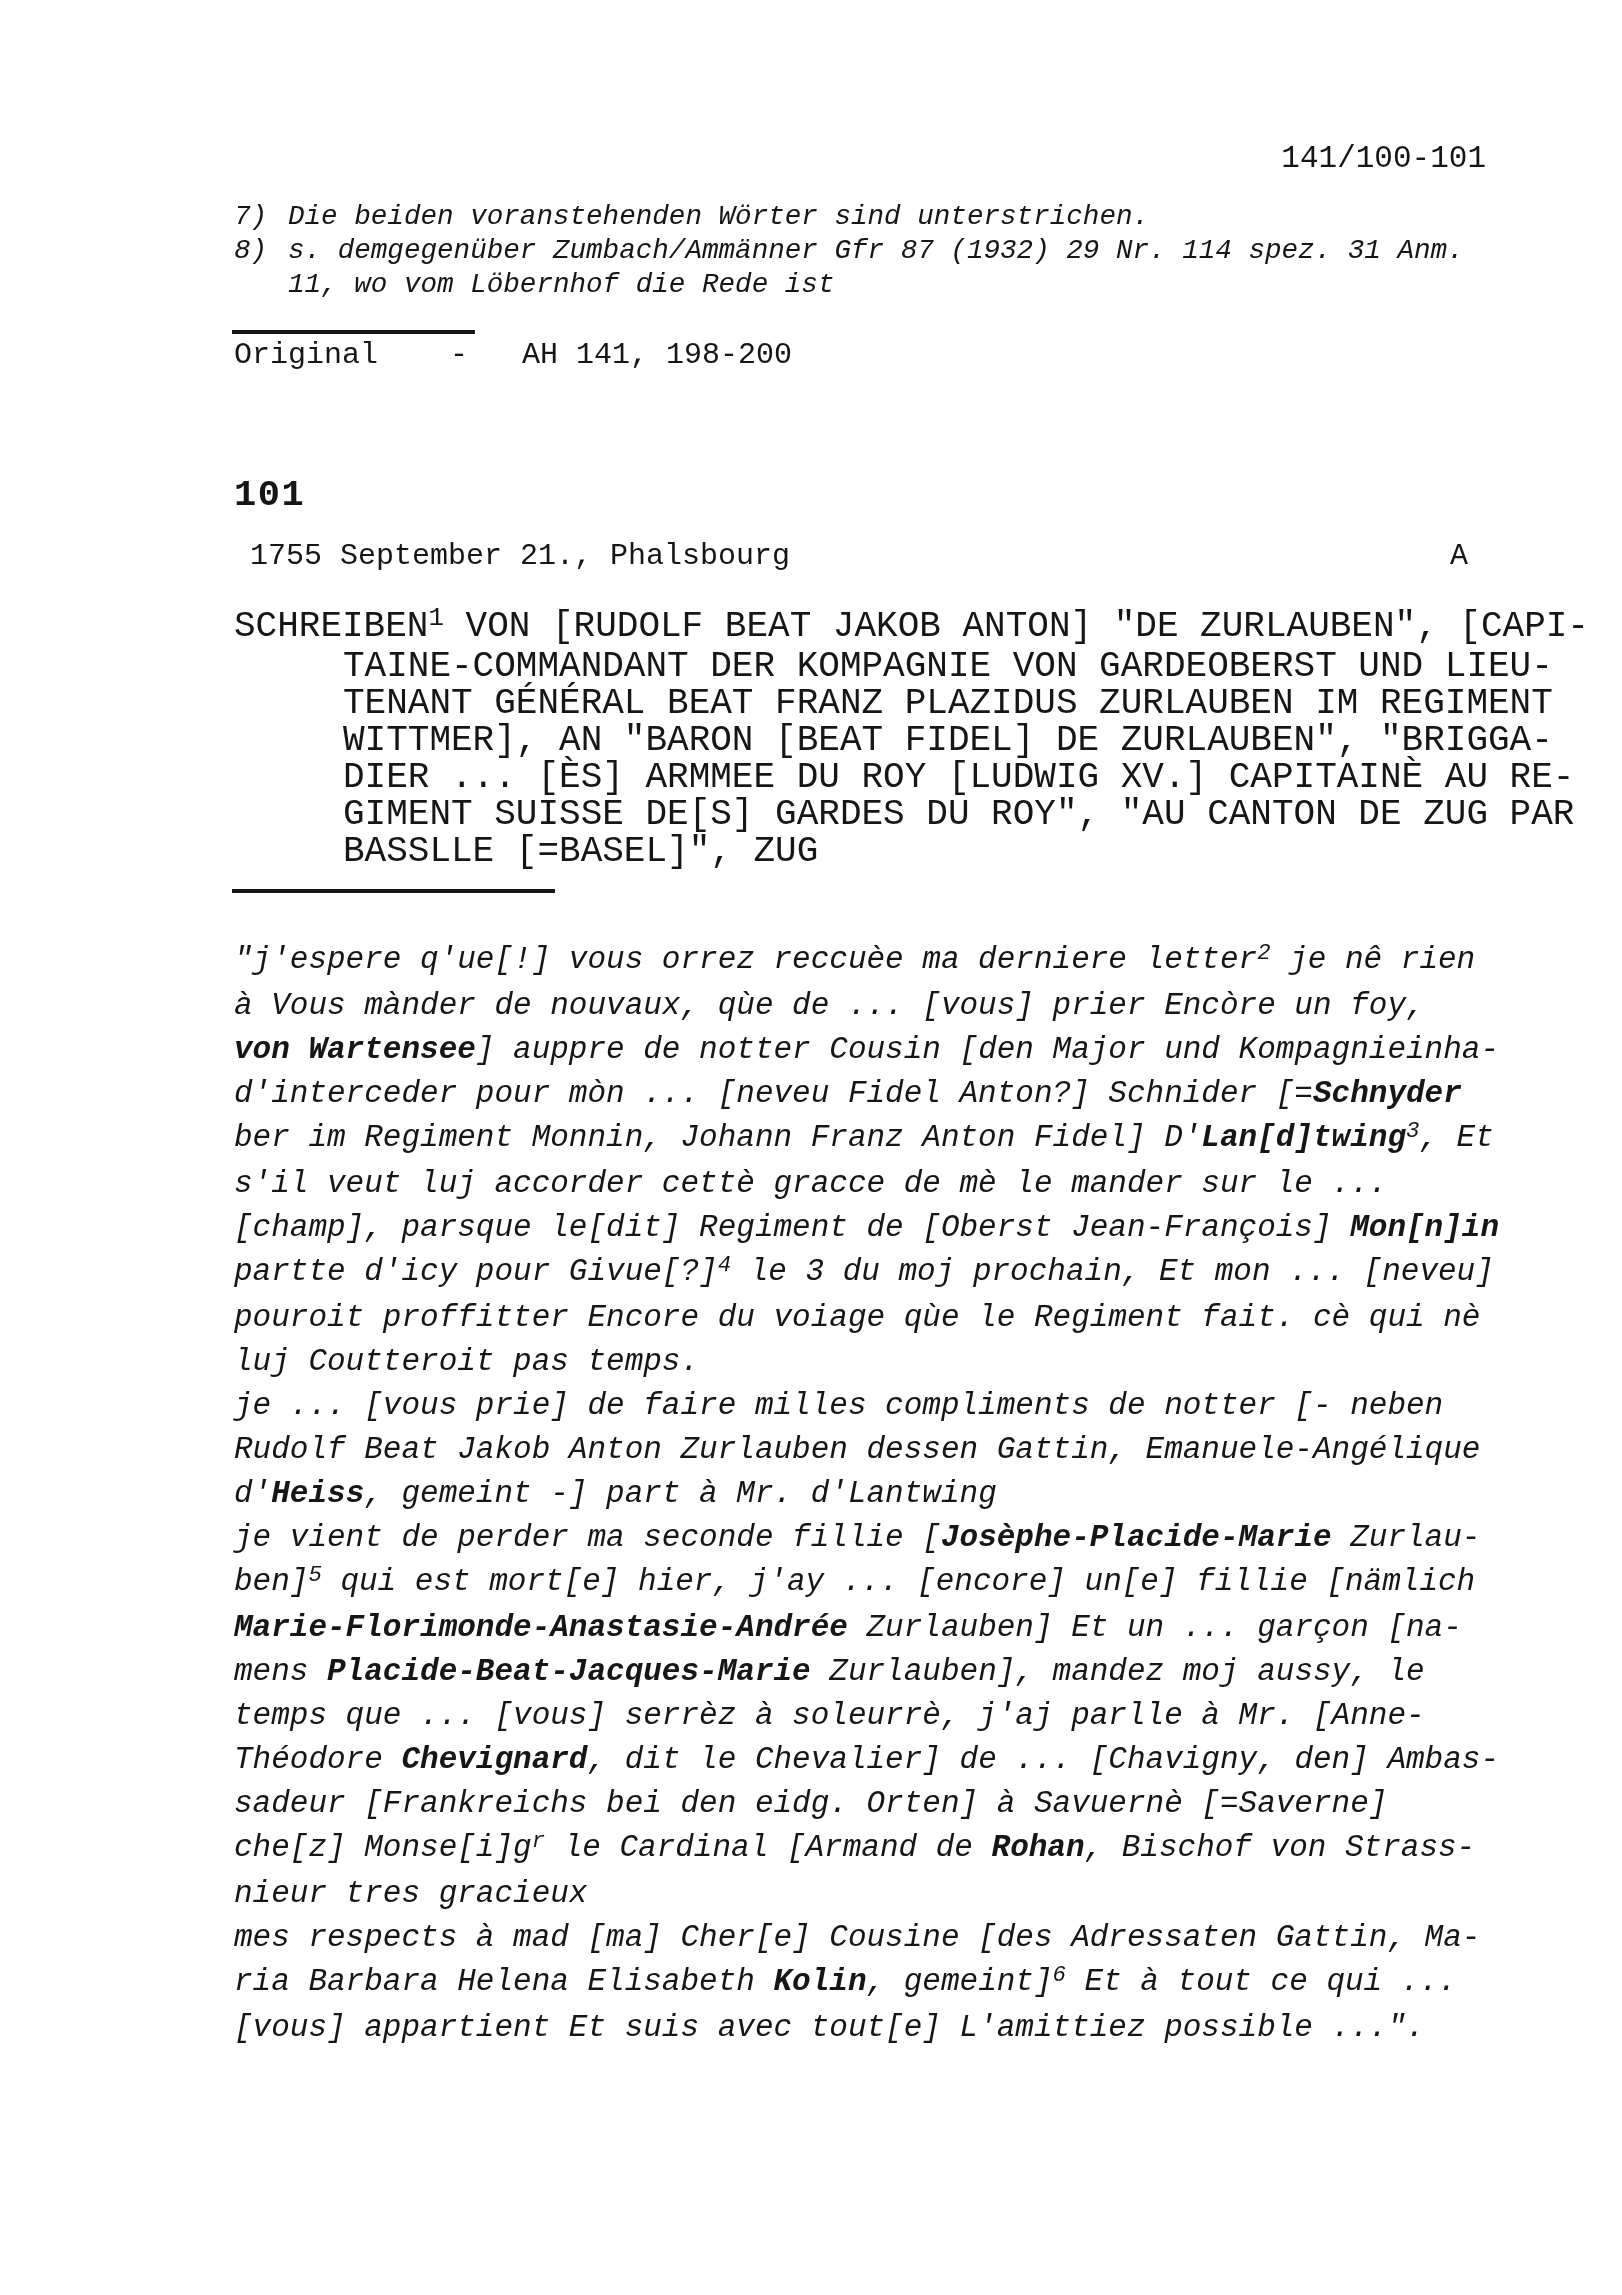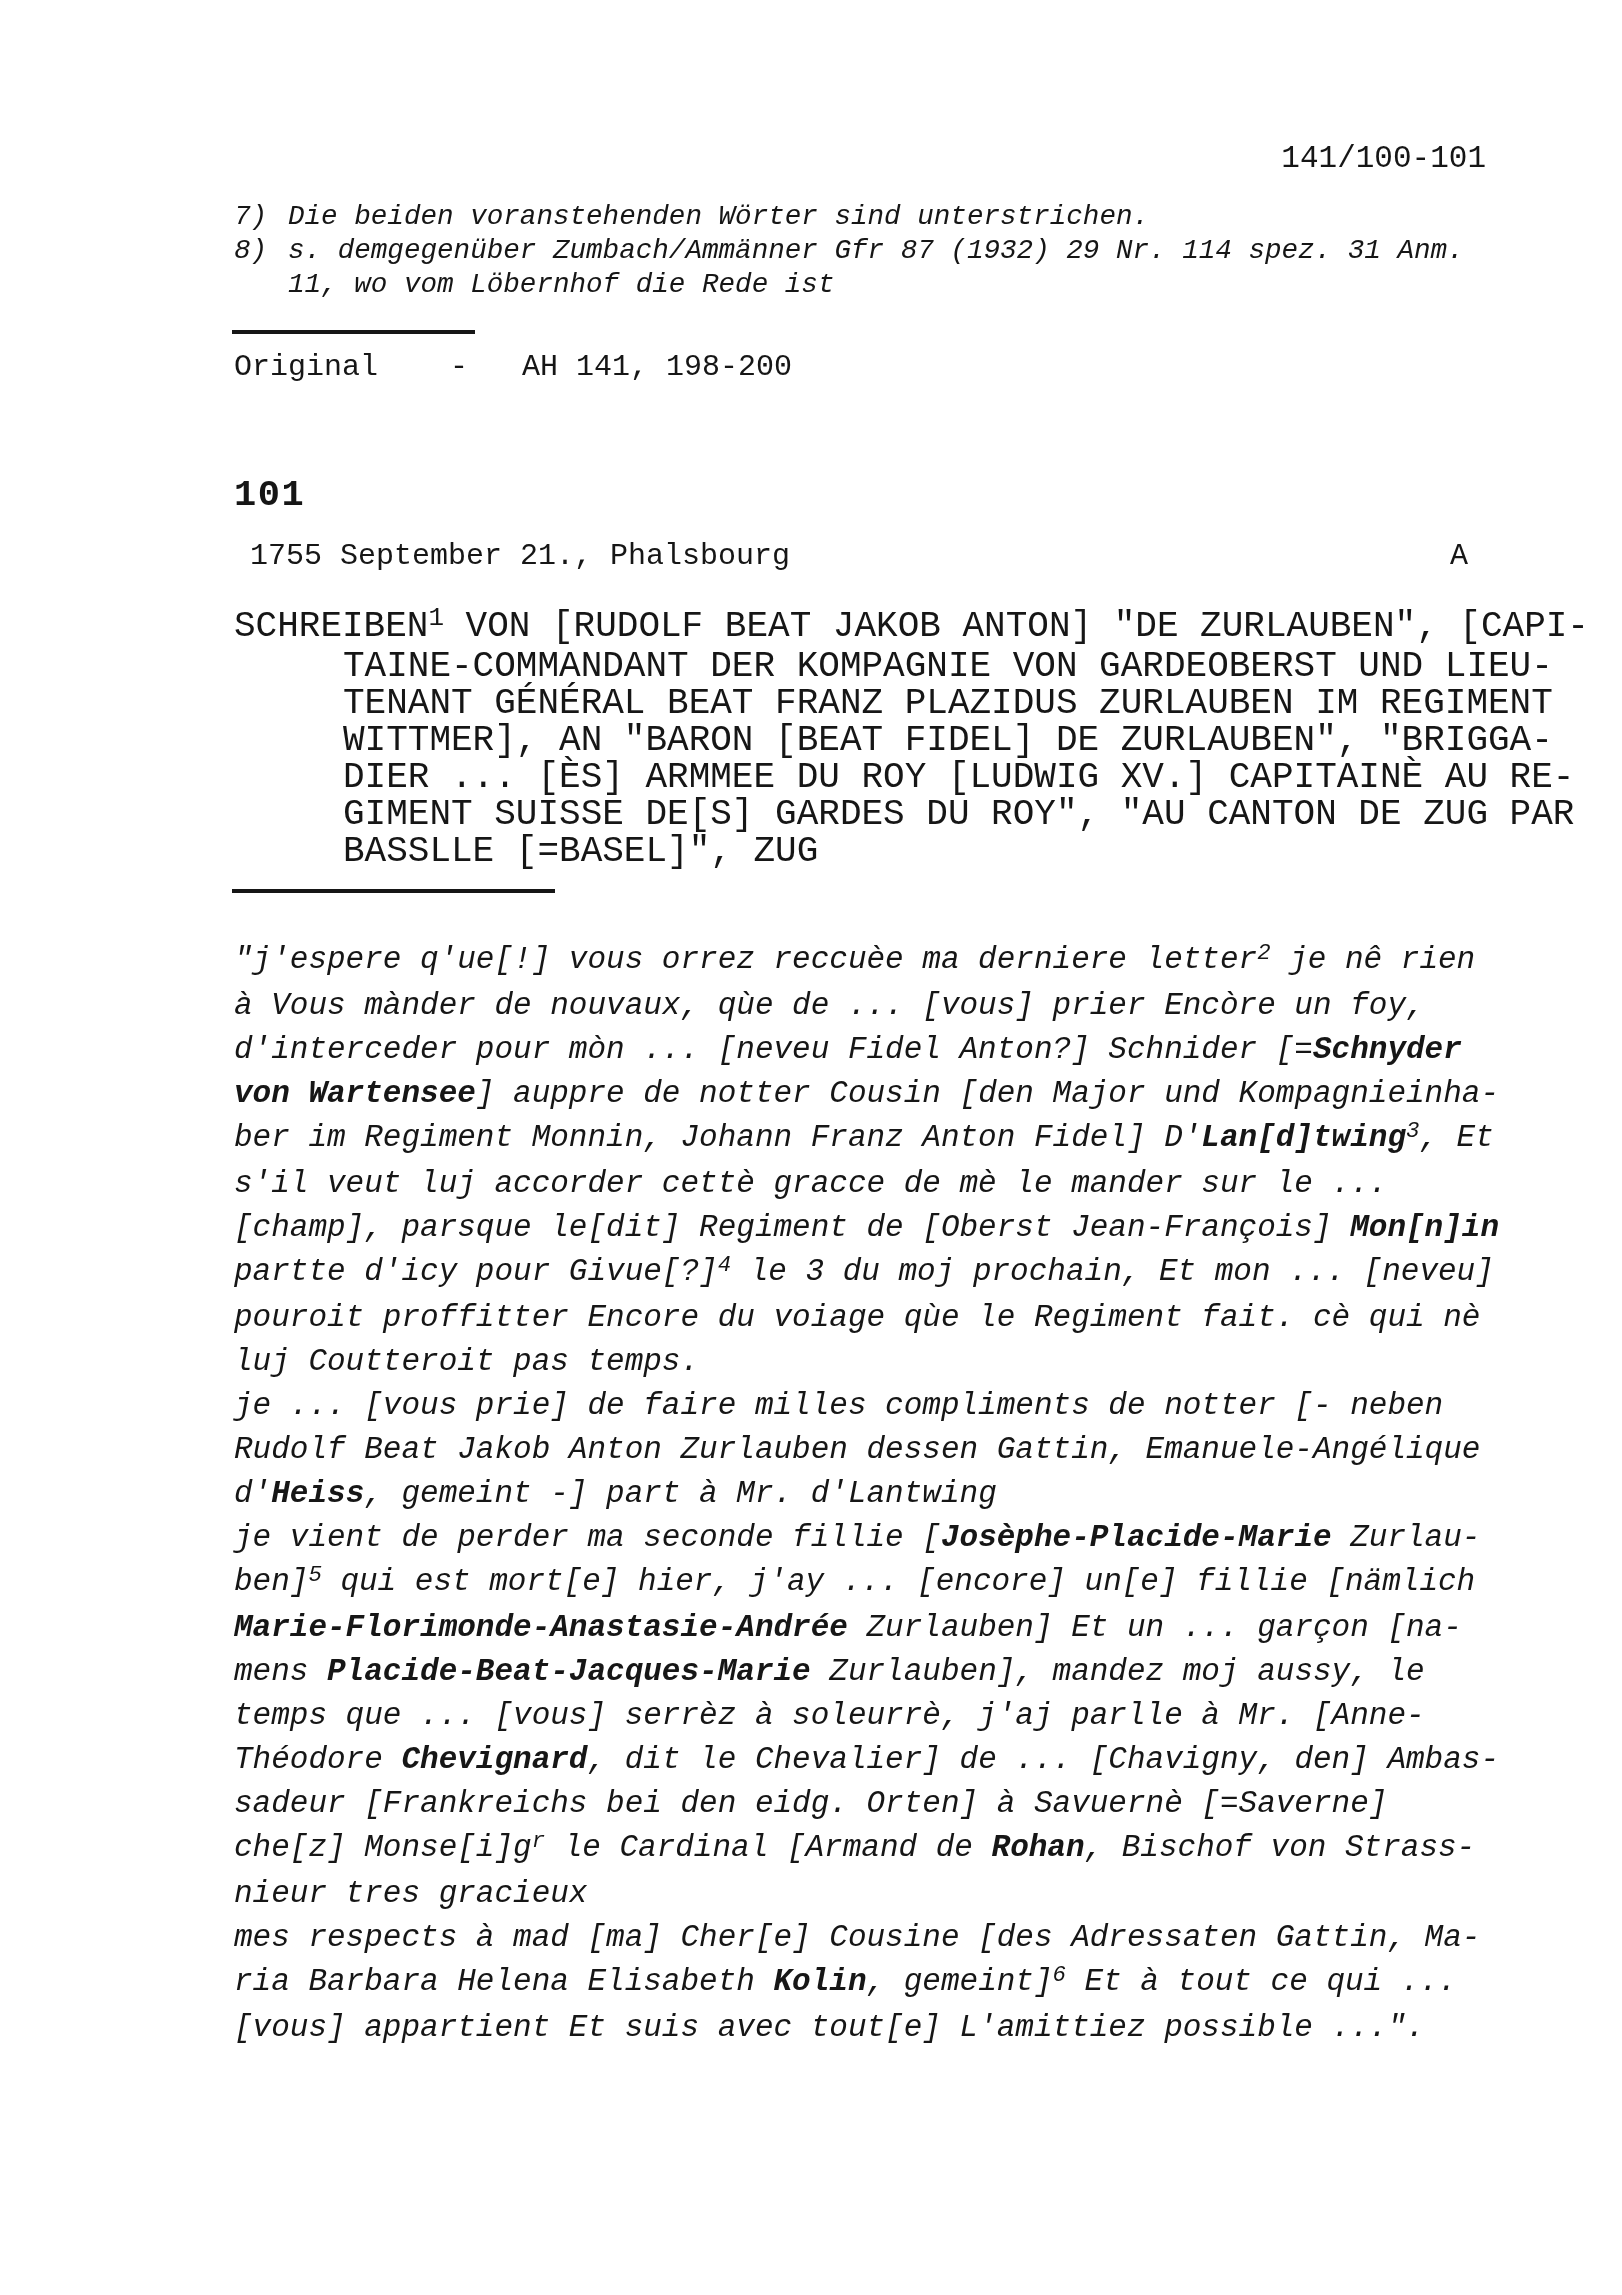--- a/index.html
+++ b/index.html
@@ -31,21 +31,21 @@
   .fn-row{display:flex;}
   .fn-marker{width:54px;flex:0 0 54px;white-space:pre;}
   .fn-body{flex:1;}
   .fn-line{white-space:pre;}
   
   .rule{height:4px;background:var(--ink);}
   #rule-top{top:330px;left:232px;width:243px;}
   #rule-mid{top:889px;left:232px;width:323px;}
   
   #source-line{
-    top:350px;left:234px;
+    top:338px;left:234px;
     font-size:30px;white-space:pre;
   }
   
   #doc-number{
     top:474px;left:234px;width:1252px;
     font-size:37px;font-weight:bold;
     letter-spacing:1.6px;
   }
   
   #date-row{
@@ -115,22 +115,22 @@
     <div class="regest-line indented"><span>DIER ... [ÈS] ARMMEE DU ROY [LUDWIG XV.] CAPITAINÈ AU RE-</span></div>
     <div class="regest-line indented"><span>GIMENT SUISSE DE[S] GARDES DU ROY", "AU CANTON DE ZUG PAR</span></div>
     <div class="regest-line indented"><span>BASSLLE [=BASEL]", ZUG</span></div>
   </div>
 
 <div class="abs rule" id="rule-mid"></div>
 
 <div class="abs" id="letter">
     <div class="letter-line"><span>"j'espere q'ue[!] vous orrez reccuèe ma derniere letter</span><sup>2</sup><span> je nê rien</span></div>
     <div class="letter-line"><span>à Vous mànder de nouvaux, qùe de ... [vous] prier Encòre un foy,</span></div>
+    <div class="letter-line"><span class="bold">von Wartensee</span><span>] auppre de notter Cousin [den Major und Kompagnieinha-</span></div>
     <div class="letter-line"><span>d'interceder pour mòn ... [neveu Fidel Anton?] Schnider [=</span><span class="bold">Schnyder</span></div>
-    <div class="letter-line"><span class="bold">von Wartensee</span><span>] auppre de notter Cousin [den Major und Kompagnieinha-</span></div>
     <div class="letter-line"><span>ber im Regiment Monnin, Johann Franz Anton Fidel] D'</span><span class="bold">Lan[d]twing</span><sup>3</sup><span>, Et</span></div>
     <div class="letter-line"><span>s'il veut luj accorder cettè gracce de mè le mander sur le ...</span></div>
     <div class="letter-line"><span>[champ], parsque le[dit] Regiment de [Oberst Jean-François] </span><span class="bold">Mon[n]in</span></div>
     <div class="letter-line"><span>partte d'icy pour Givue[?]</span><sup>4</sup><span> le 3 du moj prochain, Et mon ... [neveu]</span></div>
     <div class="letter-line"><span>pouroit proffitter Encore du voiage qùe le Regiment fait. cè qui nè</span></div>
     <div class="letter-line"><span>luj Coutteroit pas temps.</span></div>
     <div class="letter-line"><span>je ... [vous prie] de faire milles compliments de notter [- neben</span></div>
     <div class="letter-line"><span>Rudolf Beat Jakob Anton Zurlauben dessen Gattin, Emanuele-Angélique</span></div>
     <div class="letter-line"><span>d'</span><span class="bold">Heiss</span><span>, gemeint -] part à Mr. d'Lantwing</span></div>
     <div class="letter-line"><span>je vient de perder ma seconde fillie [</span><span class="bold">Josèphe-Placide-Marie</span><span> Zurlau-</span></div>

